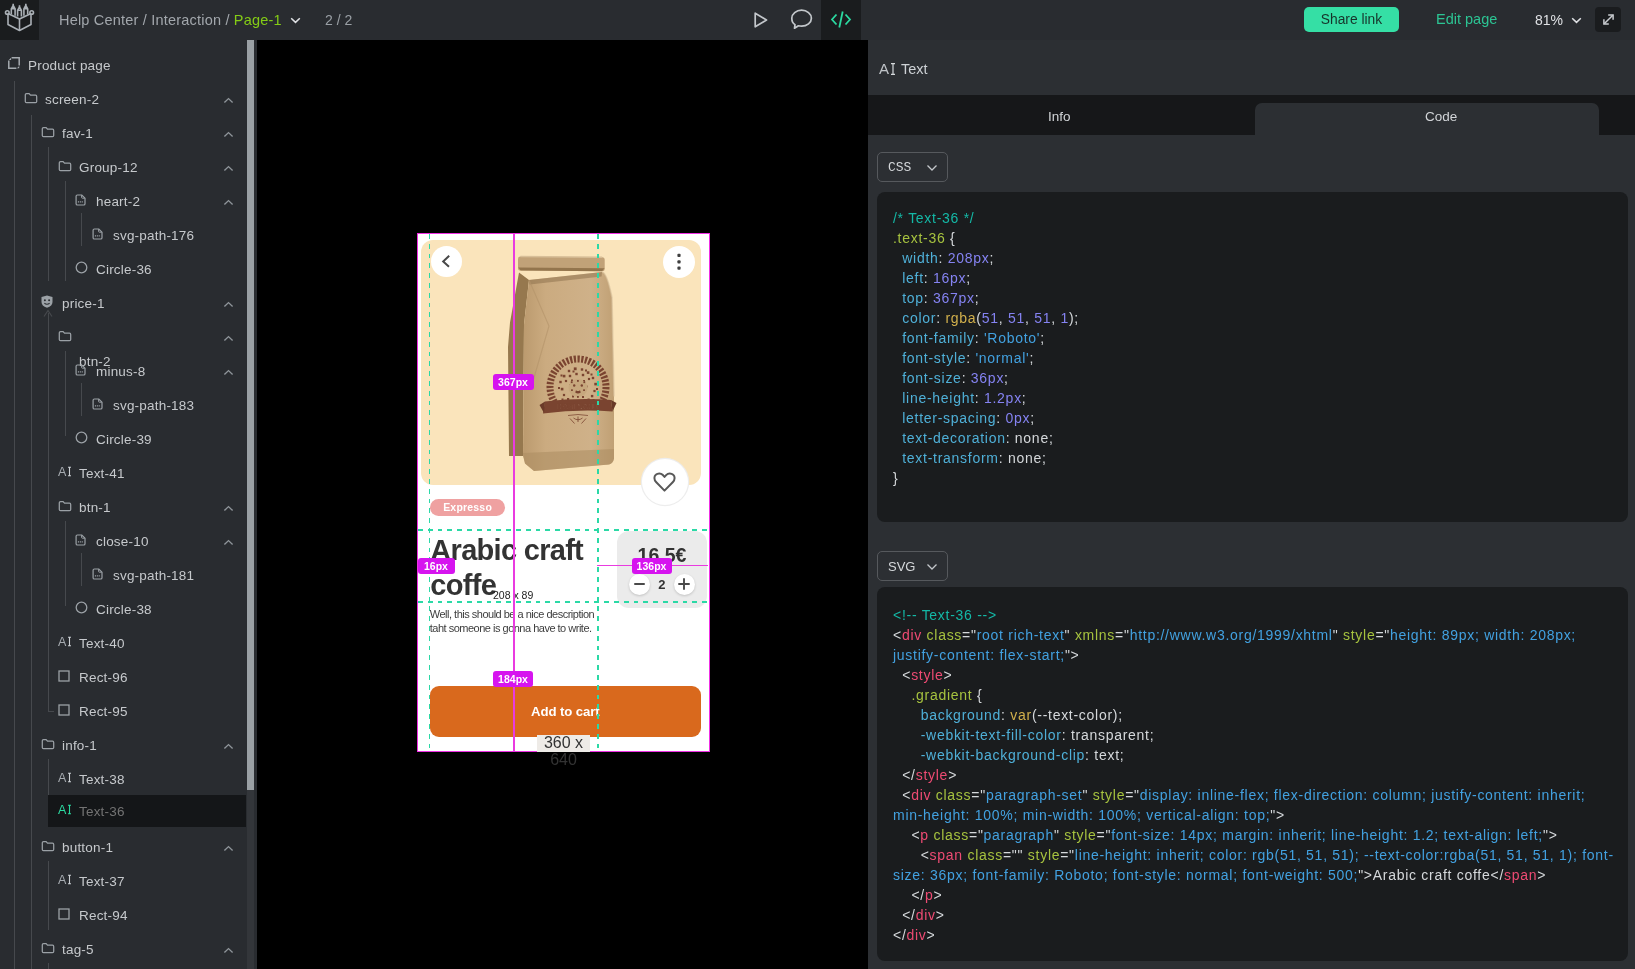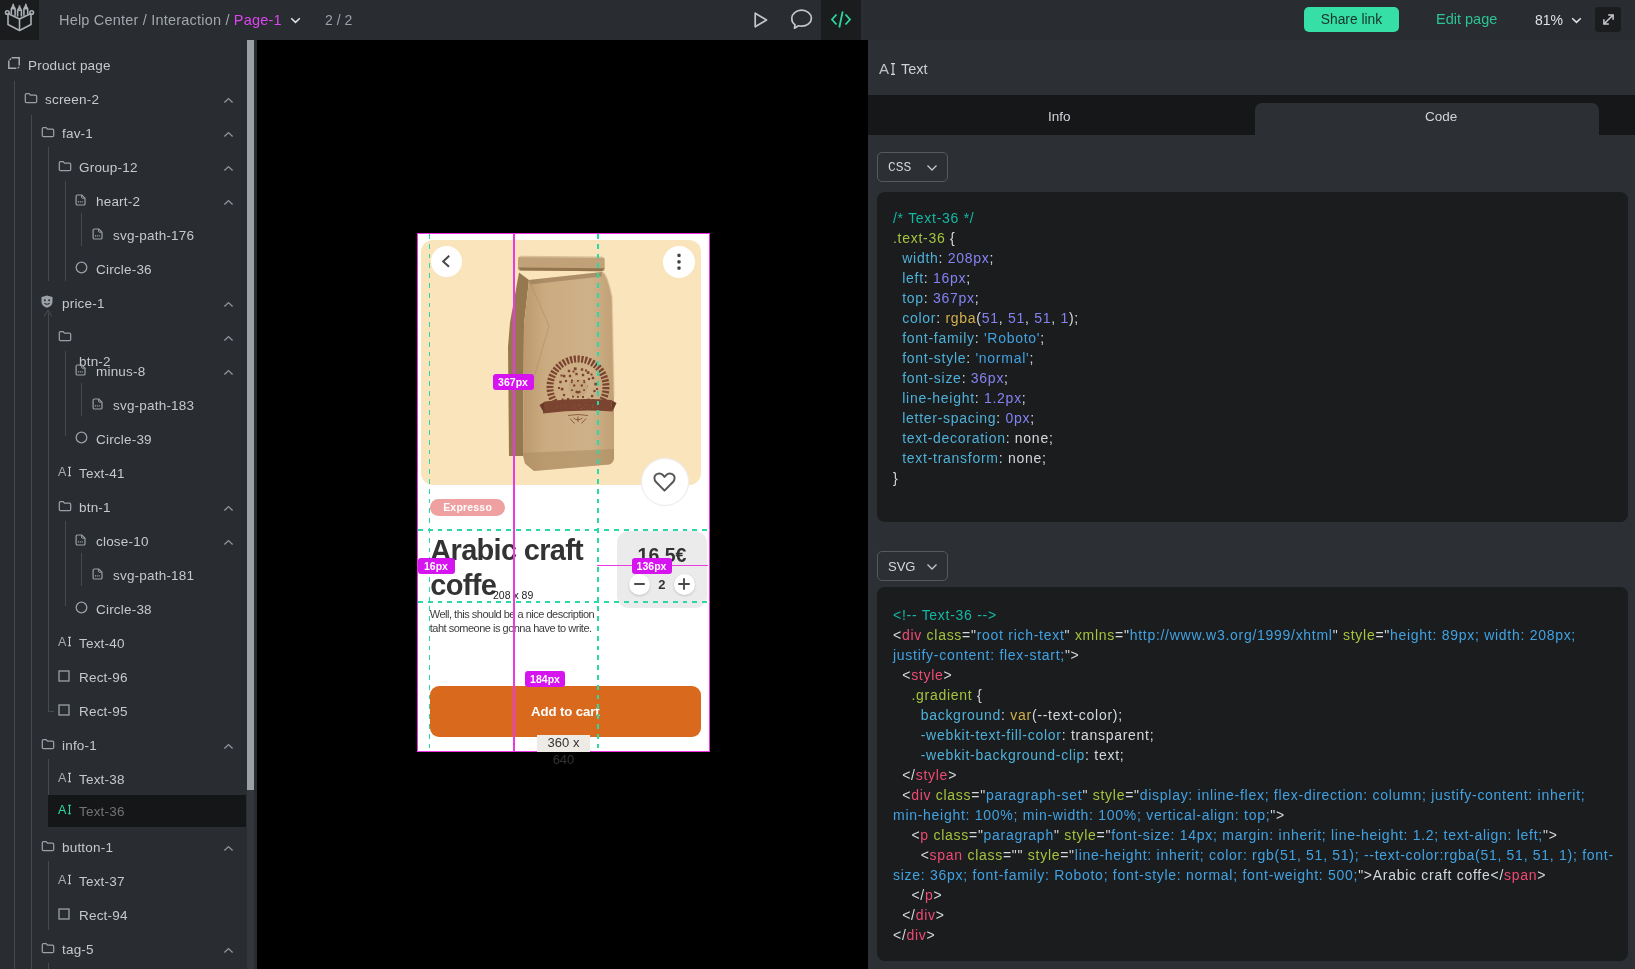--- a/index.html
+++ b/index.html
@@ -4,21 +4,21 @@
 <style>
   * { margin:0; padding:0; box-sizing:border-box; }
   html,body { width:1635px; height:969px; overflow:hidden; background:#000; }
   body { font-family:"Liberation Sans", sans-serif; position:relative; }
   .abs { position:absolute; }
 
   
   #topbar { position:absolute; left:0; top:0; width:1635px; height:40px; background:#292c30; }
   #logo { position:absolute; left:0; top:0; width:39px; height:40px; background:#1a1c1e; }
   #crumb { position:absolute; left:59px; top:12px; font-size:14.5px; color:#a2a7ac; letter-spacing:.2px; }
-  #crumb b { color:#d946ef; font-weight:400; }
+  #crumb b { color:#84cc16; font-weight:400; }
   #pagecount { position:absolute; left:325px; top:12px; font-size:14px; color:#9aa0a5; }
   .tico { position:absolute; top:8px; }
   #codebtn { position:absolute; left:821px; top:0; width:40px; height:40px; background:#1a1c1e; }
   #sharelink { position:absolute; left:1304px; top:7px; width:95px; height:25px; background:#35dfa5; border-radius:5px; color:#17332a; font-size:13.8px; font-weight:500; text-align:center; line-height:25px; }
   #editpage { position:absolute; left:1436px; top:11px; color:#2cc493; font-size:14.5px; }
   #zoomlvl { position:absolute; left:1535px; top:12px; color:#dfe1e4; font-size:14px; }
   #expandbtn { position:absolute; left:1595px; top:7px; width:26px; height:25px; background:#1a1c1e; border-radius:4px; }
 
   
   #sidebar { position:absolute; left:0; top:40px; width:257px; height:929px; background:#292c30;padding-left:40px; }
@@ -40,21 +40,21 @@
   #mimg { position:absolute; left:3.7px; top:6px; width:279.8px; height:245px; background:#fae4bb; border-radius:12px; }
   .wcirc { position:absolute; background:#fff; border-radius:50%; }
   #pill { position:absolute; left:12.8px; top:265.5px; width:74.6px; height:17px; background:#efa1a1; border-radius:8.5px; color:#fff; font-size:10.5px; font-weight:700; text-align:center; line-height:17px; letter-spacing:.2px; }
   #title { position:absolute; left:12.8px; top:299px; font-size:29px; line-height:35px; font-weight:700; color:#333; letter-spacing:-0.7px; }
   #price { position:absolute; left:199.3px; top:297.8px; width:90.3px; height:76.4px; background:#ebebeb; border-radius:12px; }
   #pricetxt { position:absolute; left:0; top:13px; width:100%; text-align:center; font-size:19.5px; font-weight:700; color:#333; }
   .stepc { position:absolute; width:21.2px; height:21.2px; background:#fff; border-radius:50%; box-shadow:0 1px 2.5px rgba(0,0,0,.18); }
   #qty { position:absolute; left:0; top:46px; width:100%; text-align:center; font-size:13px; font-weight:700; color:#333; }
   #desc { position:absolute; left:12.3px; top:374.8px; font-size:11px; line-height:13.7px; color:#3d3d3d; letter-spacing:-0.5px; }
   #cart { position:absolute; left:12.3px; top:452px; width:271px; height:51.7px; background:#d9691d; border-radius:9px; color:#fff; font-weight:700; font-size:13.2px; text-align:center; line-height:51.7px; letter-spacing:-0.1px; }
-  #szlabel { position:absolute; left:119.5px; top:501.5px; width:53px; height:16.5px; background:#eeebe7; color:#333; font-size:13px; text-align:center; line-height:16.5px; }
+  #szlabel { position:absolute; left:119.5px; top:501.5px; width:53px; height:16.5px; background:#eeebe7; color:#333; font-size:16px; text-align:center; line-height:16.5px; }
   #sz2 { position:absolute; left:75.5px; top:355px; color:#222; font-size:10.5px; font-weight:400; }
 
   
   .vdash { position:absolute; width:1.6px; background:repeating-linear-gradient(180deg,#2bd9a6 0 4.8px,transparent 4.8px 9.8px); }
   .hdash { position:absolute; height:1.6px; background:repeating-linear-gradient(90deg,#2bd9a6 0 4.8px,transparent 4.8px 9.8px); }
   .mline { position:absolute; background:#e93be0; }
   .mlabel { position:absolute; height:16px; background:#d614ef; border-radius:3px; color:#fff; font-size:10.5px; font-weight:600; text-align:center; line-height:16px; }
 
   
   #rpanel { position:absolute; left:868px; top:40px; width:767px; height:929px; background:#2c2f33; }
@@ -488,21 +488,21 @@
   </div>
   <div class="vdash" style="left:171.9px;top:193.5px;height:517.5px;"></div>
   <div class="vdash" style="left:340.2px;top:193.5px;height:517.5px;"></div>
   <div class="hdash" style="left:160.5px;top:489.2px;width:291px;"></div>
   <div class="hdash" style="left:160.5px;top:561.2px;width:291px;"></div>
   <div class="mline" style="left:256.1px;top:193.5px;width:1.5px;height:517.5px;"></div>
   <div class="mline" style="left:339.5px;top:524.6px;width:111.5px;height:1.5px;"></div>
   <div class="mlabel" style="left:235.5px;top:333.5px;width:41px;">367px</div>
   <div class="mlabel" style="left:160.5px;top:518px;width:37px;">16px</div>
   <div class="mlabel" style="left:374.5px;top:518px;width:40px;">136px</div>
-  <div class="mlabel" style="left:236px;top:630.5px;width:40px;margin-left:32px;">184px</div>
+  <div class="mlabel" style="left:236px;top:630.5px;width:40px;">184px</div>
 </div>
 
 <div id="rpanel">
   <div id="rp-head">
       <svg style="position:absolute;left:11px;top:21px;" width="17" height="16" viewBox="0 0 17 16">
         <text x="0" y="13" font-family="Liberation Sans" font-size="15" fill="#bfc3c7">A</text>
         <path d="M12 2.6 h4 M14 2.6 v10.8 M12 13.4 h4" stroke="#d5d9dc" stroke-width="1.2" fill="none"></path>
       </svg>
       <span style="position:absolute;left:33px;top:21px;font-size:14.5px;color:#ced2d6;">Text</span>
     </div>

